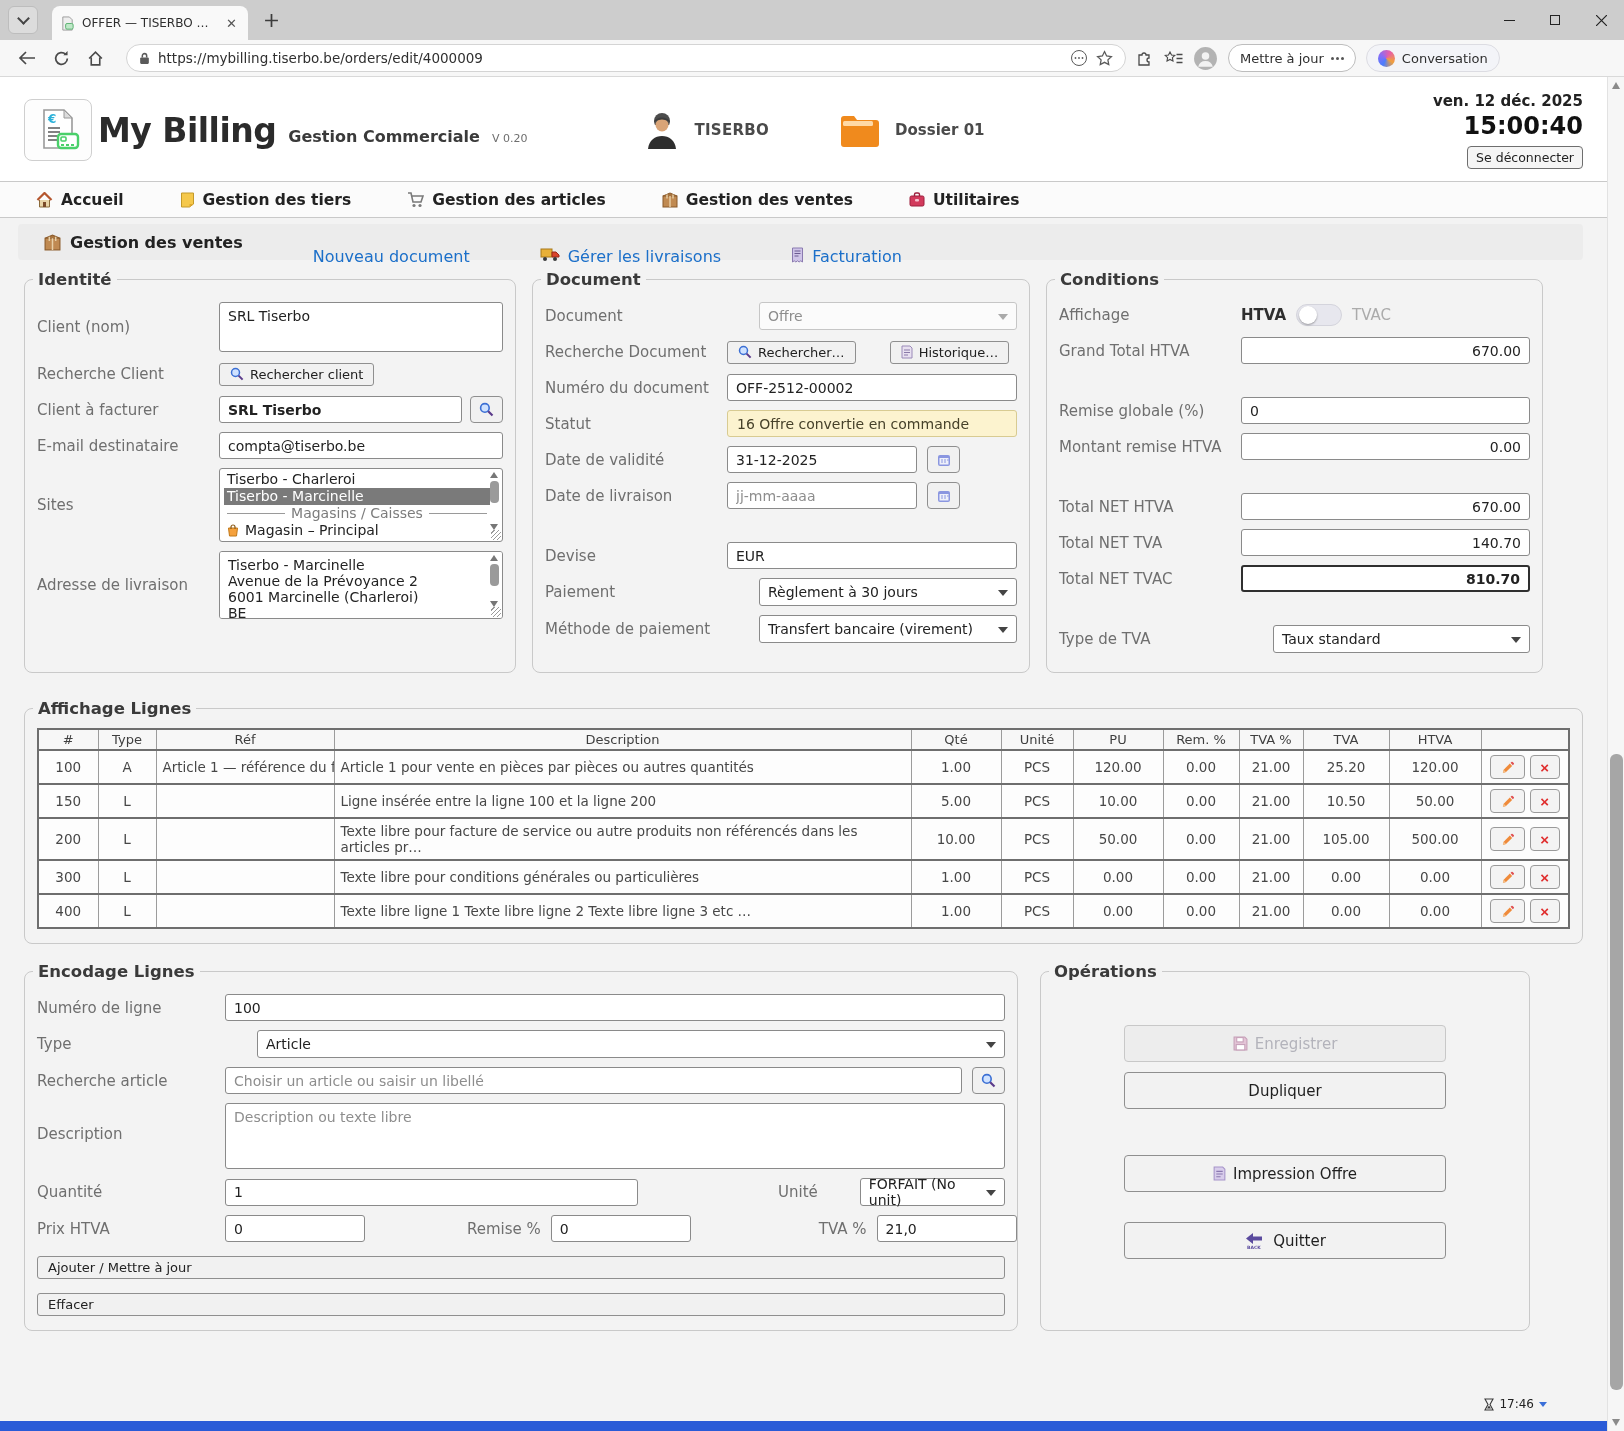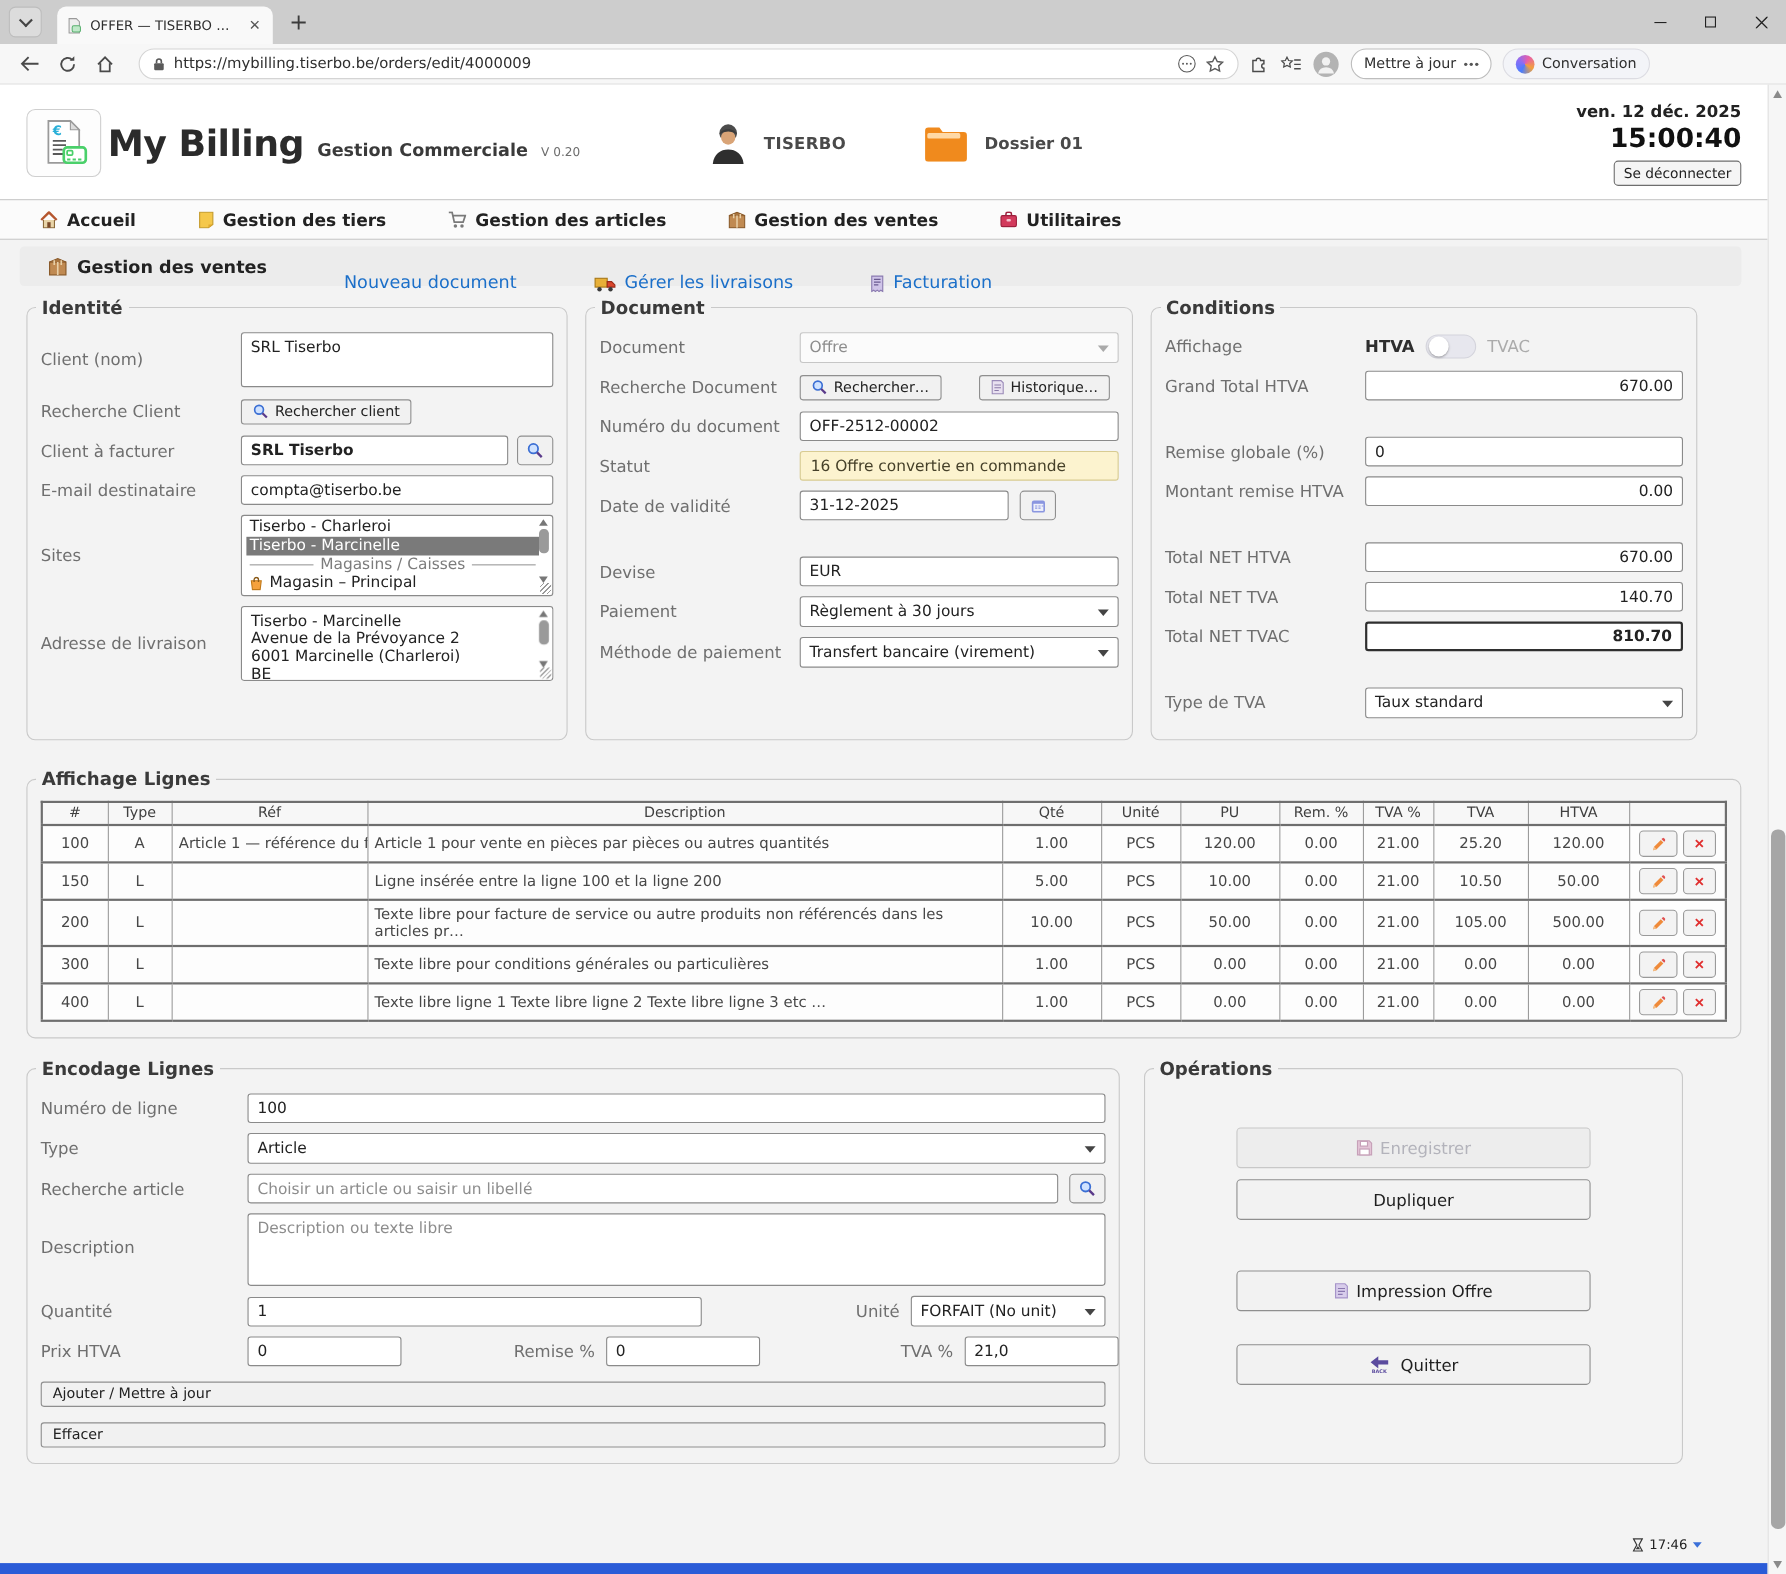--- a/index.html
+++ b/index.html
@@ -54,40 +54,40 @@
   .logoutbtn { margin-top:6px; font-size:12.5px; color:#222; background:#f5f5f5; border:1px solid #6e6e6e;
     border-radius:4px; padding:3px 8px; font-family:inherit; }
 
   
   .mainnav { background:#fbfbfb; border-top:1px solid #c9c9c9; border-bottom:1px solid #c9c9c9;
     height:37px; display:flex; align-items:center; padding:0 36px; gap:56px; }
   .navitem { display:flex; align-items:center; gap:8px; font-size:15.5px; font-weight:bold; color:#222; }
   .subnav { background:#ececec; border-radius:4px; margin:6px 24px 0 18px; height:36px;
     display:flex; align-items:center; padding:0 26px; gap:70px; }
   .subcurrent { display:flex; align-items:center; gap:9px; font-size:16px; font-weight:bold; color:#222; }
-  .sublink { display:flex; align-items:flex-end; gap:8px; font-size:16px; color:#1b6fc9; text-decoration:none;margin-top:28px; }
+  .sublink { display:flex; align-items:flex-start; gap:8px; font-size:16px; color:#1b6fc9; text-decoration:none;margin-top:28px; }
 
   
   fieldset { border:1px solid #c9c9c9; border-radius:8px; background:transparent; padding:4px 0 10px 0; }
   legend { font-size:16.5px; font-weight:bold; color:#3a3a3a; margin-left:8px; padding:0 5px; }
   .panels { display:flex; gap:16px; margin:10px 24px 0 24px; }
   .fs-identity { width:492px; } .fs-document { width:498px; } .fs-conditions { width:497px; }
   .frow { display:flex; align-items:center; margin:9px 12px; min-height:26px; }
   .flabel { width:182px; flex:none; font-size:15px; color:#6f6f6f; }
   .inp, .ta, .selectbox { border:1px solid #8a8a8a; border-radius:3px; background:#fff; font-family:inherit;
     font-size:14px; color:#222; }
   .inp { height:27px; padding:0 8px; flex:1; min-width:0; }
   .inp.right { text-align:right; }
   .inp::placeholder, .ta::placeholder { color:#8d8d8d; }
   .ta { resize:none; padding:5px 8px; flex:1; }
   .btn { font-family:inherit; font-size:13px; color:#222; background:#f1f1f1; border:1px solid #8f8f8f;
     border-radius:3px; padding:3px 10px; display:inline-flex; align-items:center; gap:6px; }
   .iconbtn { width:33px; height:27px; border:1px solid #8f8f8f; border-radius:4px; background:#f1f1f1;
     display:inline-flex; align-items:center; justify-content:center; flex:none; }
-  .selectbox { height:28px; display:flex; align-items:center; padding:0 24px 0 8px; position:relative; flex:1; }
+  .selectbox { height:28px; display:flex; align-items:center; padding:0 24px 0 8px; position:relative; flex:1;margin-left:32px; }
   .selectbox::after { content:""; position:absolute; right:8px; top:11px; border-left:5px solid transparent;
     border-right:5px solid transparent; border-top:6px solid #444; }
   .selectbox.disabled { background:#fbfbfb; color:#8d8d8d; border-color:#c6c6c6; }
   .selectbox.disabled::after { border-top-color:#aaa; }
 
   
   .listwrap { position:relative; flex:1; }
   .listbox { border:1px solid #8a8a8a; border-radius:3px; background:#fff; height:74px; overflow:hidden;
     padding:2px 12px 2px 4px; list-style:none; }
   .listbox li { font-size:14px; color:#222; height:17px; line-height:17px; white-space:nowrap; padding:0 3px; }
@@ -499,20 +499,32 @@
         <span class="flabel">Numéro du document</span>
         <input class="inp" value="OFF-2512-00002" style="">
       </div>
       <div class="frow">
         <span class="flabel">Statut</span>
         <div class="statut">16 Offre convertie en commande</div>
       </div>
       <div class="frow">
         <span class="flabel">Date de validité</span>
         <input class="inp" style="flex: 0 0 190px;" value="31-12-2025">
+        <span style="width:10px"></span>
+        <button class="iconbtn">
+          <svg width="14" height="14" viewBox="0 0 14 14">
+              <rect x="1" y="2" width="12" height="11" rx="2" fill="#8a96e0"></rect>
+              <rect x="2.5" y="5" width="9" height="6.5" fill="#eef0fa"></rect>
+              <path d="M4 7h2M7 7h2M10 7h1.5M4 9h2M7 9h2" stroke="#8a96e0" stroke-width="1.1"></path>
+            </svg>
+        </button>
+      </div>
+      <div class="frow">
+        <span class="flabel">Date de livraison</span>
+        <input class="inp" style="flex: 0 0 190px;" placeholder="jj-mm-aaaa">
         <span style="width:10px"></span>
         <button class="iconbtn">
           <svg width="14" height="14" viewBox="0 0 14 14">
               <rect x="1" y="2" width="12" height="11" rx="2" fill="#8a96e0"></rect>
               <rect x="2.5" y="5" width="9" height="6.5" fill="#eef0fa"></rect>
               <path d="M4 7h2M7 7h2M10 7h1.5M4 9h2M7 9h2" stroke="#8a96e0" stroke-width="1.1"></path>
             </svg>
         </button>
       </div>
       <div class="vspace"></div>

